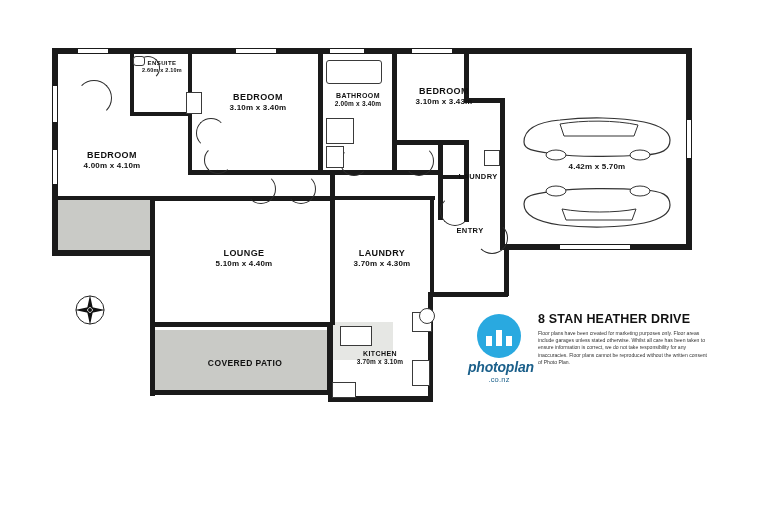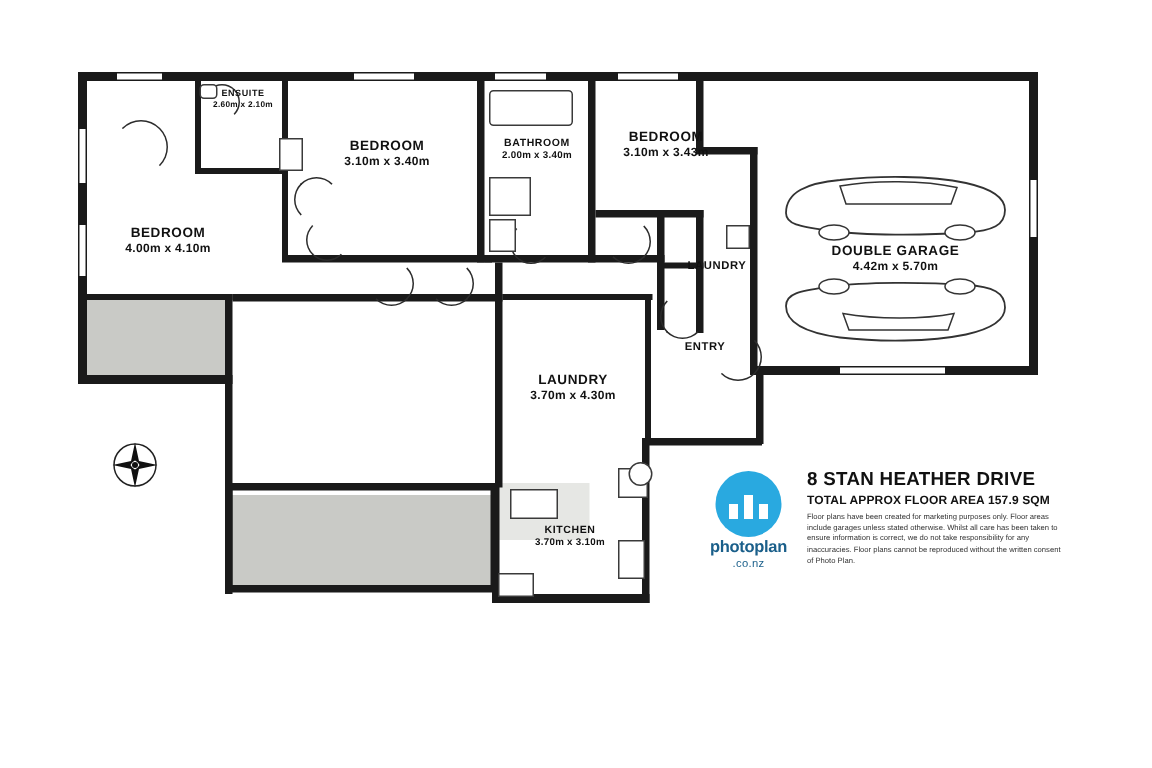--- a/index.html
+++ b/index.html
@@ -114,25 +114,26 @@
     width: 26px;
     height: 18px;
   }
   .logo-house .bar {
     position: absolute;
     bottom: 0;
     width: 6px;
     background: #ffffff;
   }
   .logo-text1 {
-    font-size: 11px;
+    font-size: 14px;
     font-weight: bold;
     color: #1a5f8a;
     letter-spacing: -0.2px;
     margin-top: 1px;
+    font-style: italic;
   }
   .logo-text2 {
     font-size: 7.5px;
     font-weight: normal;
     color: #1a5f8a;
     letter-spacing: 0.2px;
   }
   #tb-text {
     position: absolute;
     left: 70px;
@@ -292,37 +293,41 @@
     <span class="nm">BEDROOM</span>
     <span class="dim">3.10m  x 3.43m</span>
   </div>
 
   <div class="label" style="left:62px; top:150px; width:100px;">
     <span class="nm">BEDROOM</span>
     <span class="dim">4.00m  x 4.10m</span>
   </div>
 
   <div class="label" style="left:508px; top:162px; width:178px;">
-    <span class="nm">DOUBLE GARAGE</span>
     <span class="dim">4.42m  x 5.70m</span>
   </div>
 
+  <div class="label" style="left:160px; top:248px; width:168px;">
+    <span class="nm">LOUNGE</span>
+    <span class="dim">5.10m  x 4.40m</span>
+  </div>
 
   <div class="label" style="left:330px; top:248px; width:104px;">
     <span class="nm">LAUNDRY</span>
     <span class="dim">3.70m  x 4.30m</span>
   </div>
 
   <div class="label small" style="left:330px; top:350px; width:100px;">
     <span class="nm">KITCHEN</span>
     <span class="dim">3.70m  x 3.10m</span>
   </div>
 
   <div class="plainlabel" style="left:448px; top:172px; width:60px; font-size:7.5px;">LAUNDRY</div>
   <div class="plainlabel" style="left:442px; top:226px; width:56px; font-size:7.5px;">ENTRY</div>
+  <div class="plainlabel" style="left:160px; top:358px; width:170px;">COVERED PATIO</div>
 
   <div id="compass">
     <svg viewBox="0 0 36 36" width="36" height="36">
       <circle cx="18" cy="18" r="14" fill="none" stroke="#222" stroke-width="1"></circle>
       <polygon points="18,3 21,17 18,15 15,17" fill="#111"></polygon>
       <polygon points="18,33 21,19 18,21 15,19" fill="#111"></polygon>
       <polygon points="3,18 17,21 15,18 17,15" fill="#111"></polygon>
       <polygon points="33,18 19,21 21,18 19,15" fill="#111"></polygon>
       <circle cx="18" cy="18" r="2" fill="#111"></circle>
     </svg>
@@ -335,18 +340,17 @@
           <div class="bar" style="left:0px; height:10px;"></div>
           <div class="bar" style="left:10px; height:16px;"></div>
           <div class="bar" style="left:20px; height:10px;"></div>
         </div>
       </div>
       <div class="logo-text1">photoplan</div>
       <div class="logo-text2">.co.nz</div>
     </div>
     <div id="tb-text">
       <div id="tb-address">8 STAN HEATHER DRIVE</div>
-      <div id="tb-area">TOTAL APPROX FLOOR AREA 157.9 SQM</div>
       <div id="tb-disclaimer">Floor plans have been created for marketing purposes only. Floor areas include garages unless stated otherwise. Whilst all care has been taken to ensure information is correct, we do not take responsibility for any inaccuracies. Floor plans cannot be reproduced without the written consent of Photo Plan.</div>
     </div>
   </div>
 
 </div>
 
 </body></html>

